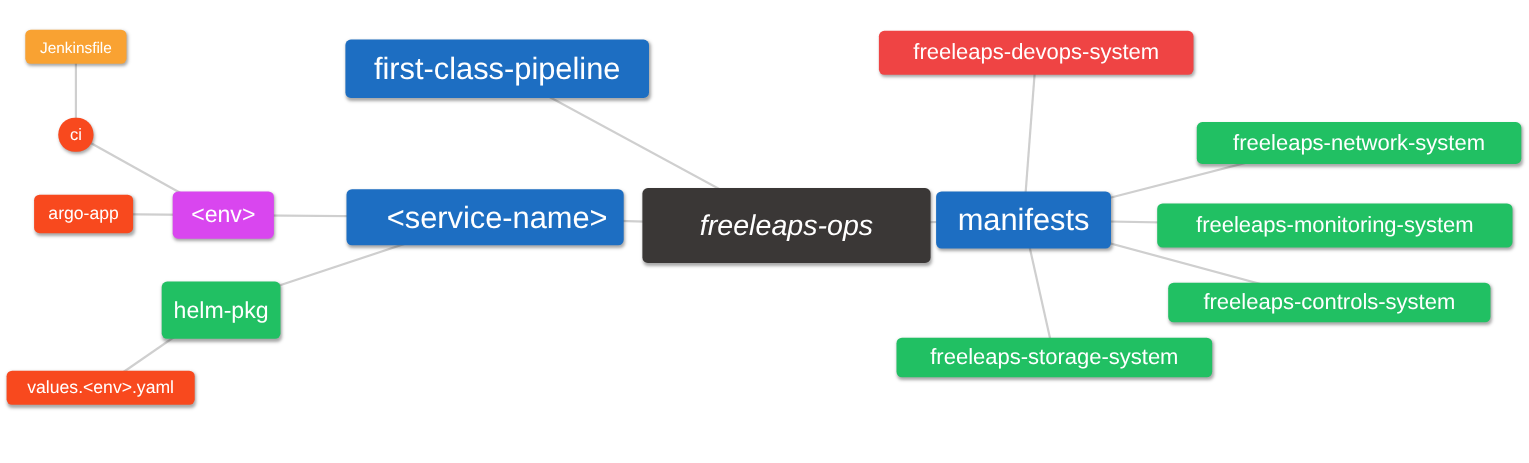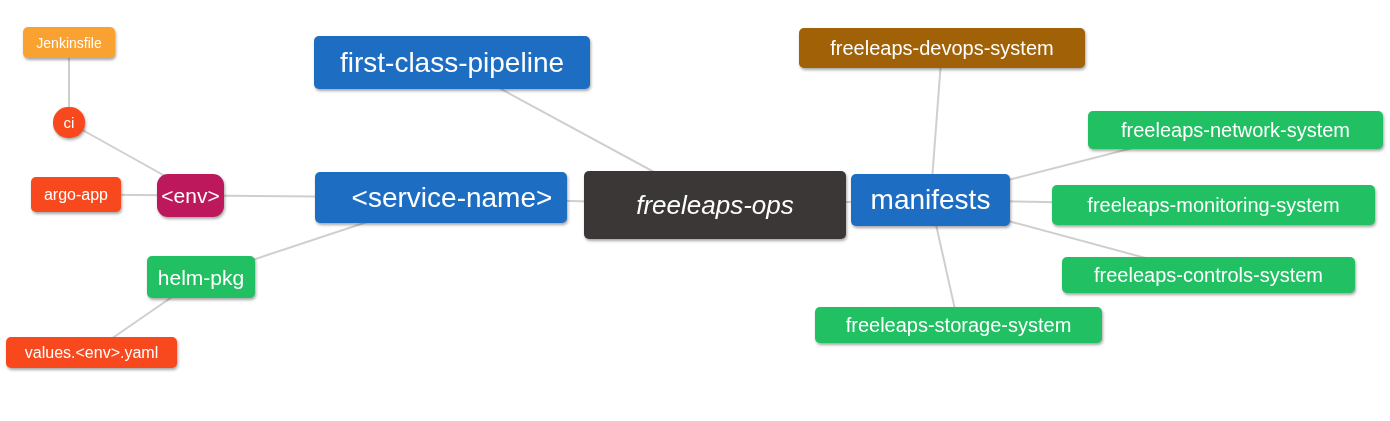--- a/index.html
+++ b/index.html
@@ -66,39 +66,39 @@
     </div>
     <div class="node" style="left: 314px; top: 36px; width: 276px; height: 53px; font-size: 28px; background: rgb(29, 110, 194); color: rgb(255, 255, 255);">
       <span>first-class-pipeline</span>
     </div>
     <div class="node" style="left: 315px; top: 172px; width: 252px; height: 51px; font-size: 28px; background: rgb(29, 110, 194); color: rgb(255, 255, 255); padding-left: 22px;">
       <span>&lt;service-name&gt;</span>
     </div>
     <div class="node" style="left: 851px; top: 174px; width: 159px; height: 52px; font-size: 28px; background: rgb(29, 110, 194); color: rgb(255, 255, 255);">
       <span>manifests</span>
     </div>
-    <div class="node" style="left: 157px; top: 174px; width: 67px; height: 43px; font-size: 21px; background: #be185d; color: rgb(255, 255, 255); border-radius: 11px;">
+    <div class="node" style="left: 157px; top: 174px; width: 92px; height: 43px; font-size: 21px; background: #d946ef; color: rgb(255, 255, 255);">
       <span>&lt;env&gt;</span>
     </div>
-    <div class="node" style="left: 147px; top: 256px; width: 108px; height: 42px; font-size: 21px; background: rgb(33, 192, 99); color: rgb(255, 255, 255);">
+    <div class="node" style="left: 147px; top: 256px; width: 108px; height: 52px; font-size: 21px; background: rgb(33, 192, 99); color: rgb(255, 255, 255);">
       <span>helm-pkg</span>
     </div>
     <div class="node" style="left: 53px; top: 107px; width: 32px; height: 31px; font-size: 15px; background: rgb(248, 73, 30); color: rgb(255, 255, 255); border-radius: 15px;">
       <span>ci</span>
     </div>
     <div class="node" style="left: 31px; top: 177px; width: 90px; height: 35px; font-size: 16px; background: rgb(248, 73, 30); color: rgb(255, 255, 255);">
       <span>argo-app</span>
     </div>
     <div class="node" style="left: 6px; top: 337px; width: 171px; height: 31px; font-size: 16px; background: rgb(248, 73, 30); color: rgb(255, 255, 255);">
       <span>values.&lt;env&gt;.yaml</span>
     </div>
     <div class="node" style="left: 23px; top: 27px; width: 92px; height: 31px; font-size: 14px; background: rgb(249, 162, 50); color: rgb(255, 255, 255);">
       <span>Jenkinsfile</span>
     </div>
-    <div class="node" style="left: 799px; top: 28px; width: 286px; height: 40px; font-size: 20px; background: #a16207; color: rgb(255, 255, 255);">
+    <div class="node" style="left: 799px; top: 28px; width: 286px; height: 40px; font-size: 20px; background: #ef4444; color: rgb(255, 255, 255);">
       <span>freeleaps-devops-system</span>
     </div>
     <div class="node" style="left: 1055px; top: 111px; width: 295px; height: 38px; font-size: 20px; background: rgb(33, 192, 99); color: rgb(255, 255, 255); margin-left: 33px;">
       <span>freeleaps-network-system</span>
     </div>
     <div class="node" style="left: 1052px; top: 185px; width: 323px; height: 40px; font-size: 20px; background: rgb(33, 192, 99); color: rgb(255, 255, 255);">
       <span>freeleaps-monitoring-system</span>
     </div>
     <div class="node" style="left: 1062px; top: 257px; width: 293px; height: 36px; font-size: 20px; background: rgb(33, 192, 99); color: rgb(255, 255, 255);">
       <span>freeleaps-controls-system</span>

